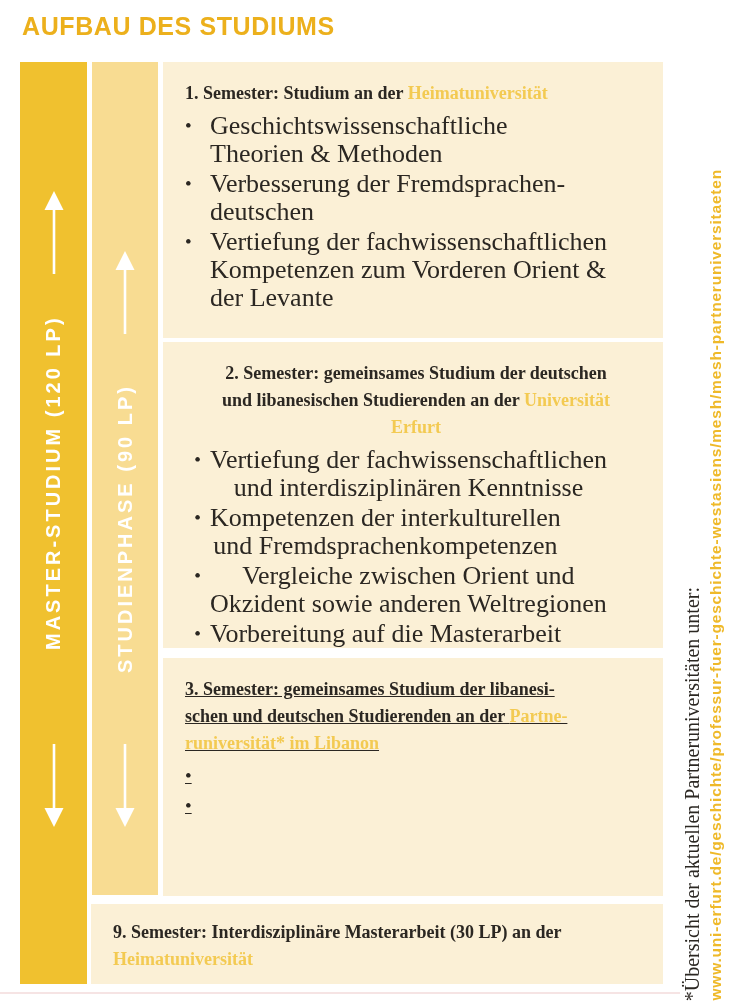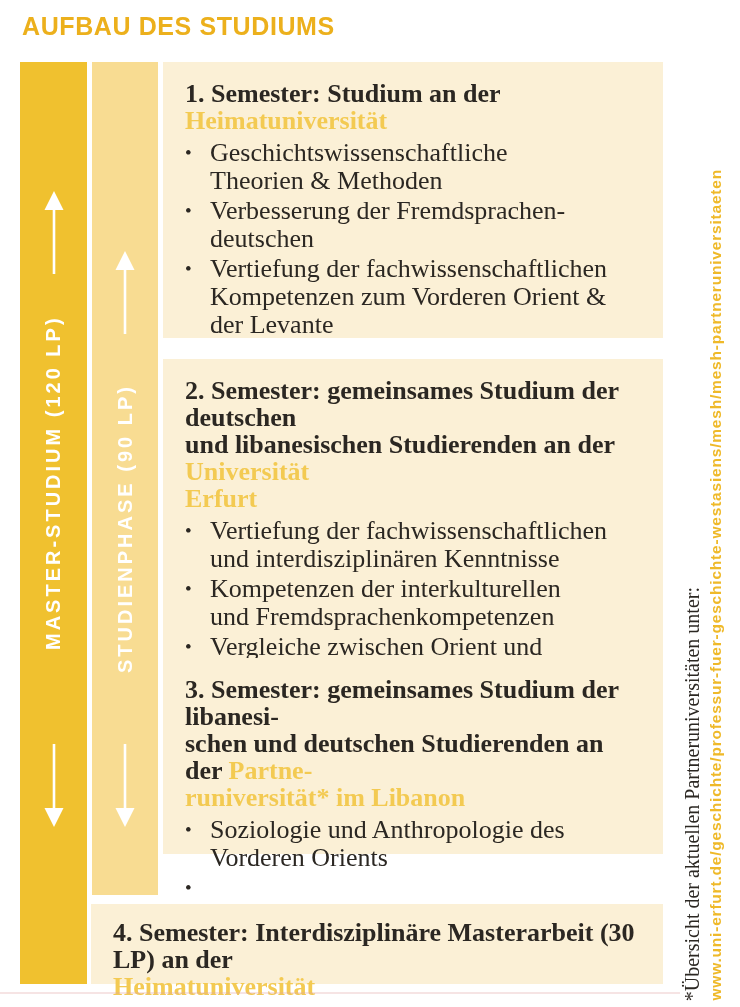--- a/index.html
+++ b/index.html
@@ -38,25 +38,25 @@
   .bar-master .arrow-up{top:128px;}
   .bar-master .arrow-down{top:680px;}
   .bar-phase .arrow-up{top:188px;}
   .bar-phase .arrow-down{top:680px;}
   
   .block{
     position:absolute;left:163px;width:500px;background:var(--block-bg);
     box-sizing:border-box;padding:18px 16px 0 22px;
   }
   .block-1{top:62px;height:276px;}
-  .block-2{top:359px;height:306px;}
-  .block-3{top:658px;height:196px;}
+  .block-2{top:342px;height:306px;text-align:center;}
+  .block-3{top:658px;height:238px;text-decoration:underline;}
   .block-4{left:91px;top:904px;width:572px;height:80px;padding-top:15px;}
   .block-heading{
-    margin:0 0 5px 0;font-size:26px;line-height:27px;font-weight:700;
+    margin:0 0 5px 0;font-size:18px;line-height:27px;font-weight:700;
     white-space:pre-line;
   }
   .seg-dark{color:var(--text-dark);}
   .seg-gold{color:var(--heading-gold);}
   .bullets{list-style:none;margin:0;padding:0;}
   .bullet{display:flex;margin:0 0 2px 0;}
   .bullet .dot{
     flex:none;width:25px;font-size:19px;line-height:28px;color:var(--text-dark);
   }
   .bullet-text{
@@ -144,45 +144,43 @@
 und interdisziplinären Kenntnisse</span>
           </li>
           <li class="bullet">
             <span class="dot">•</span>
             <span class="bullet-text">Kompetenzen der interkulturellen
 und Fremdsprachenkompetenzen</span>
           </li>
           <li class="bullet">
             <span class="dot">•</span>
             <span class="bullet-text">Vergleiche zwischen Orient und
-Studium sowie anderen Weltregionen</span>
+Okzident sowie anderen Weltregionen</span>
           </li>
           <li class="bullet">
             <span class="dot">•</span>
             <span class="bullet-text">Vorbereitung auf die Masterarbeit</span>
           </li>
         </ul>
       </section>
       <section class="block block-3">
         <h2 class="block-heading"><span class="seg seg-dark">3. Semester: gemeinsames Studium der libanesi-
 schen und deutschen Studierenden an der </span><span class="seg seg-gold">Partne-
 runiversität* im Libanon</span></h2>
         <ul class="bullets">
           <li class="bullet">
             <span class="dot">•</span>
-            <span class="bullet-text">Soziologie und Anthropologie des
-Vorderen Orients</span>
           </li>
           <li class="bullet">
             <span class="dot">•</span>
           </li>
         </ul>
       </section>
       <section class="block block-4">
-        <h2 class="block-heading"><span class="seg seg-dark">4. Semester: Interdisziplinäre Masterarbeit (30 LP) an der
+        <h2 class="block-heading"><span class="seg seg-dark">9. Semester: Interdisziplinäre Masterarbeit (30 LP) an der
 </span><span class="seg seg-gold">Heimatuniversität</span></h2>
       </section>
     </div>
 
   <div class="baseline-tint"></div>
 
   <div class="vnote">*Übersicht der aktuellen Partneruniversitäten unter:</div>
   <div class="vurl">www.uni-erfurt.de/geschichte/professur-fuer-geschichte-westasiens/mesh/mesh-partneruniversitaeten</div>
 
 </div>

